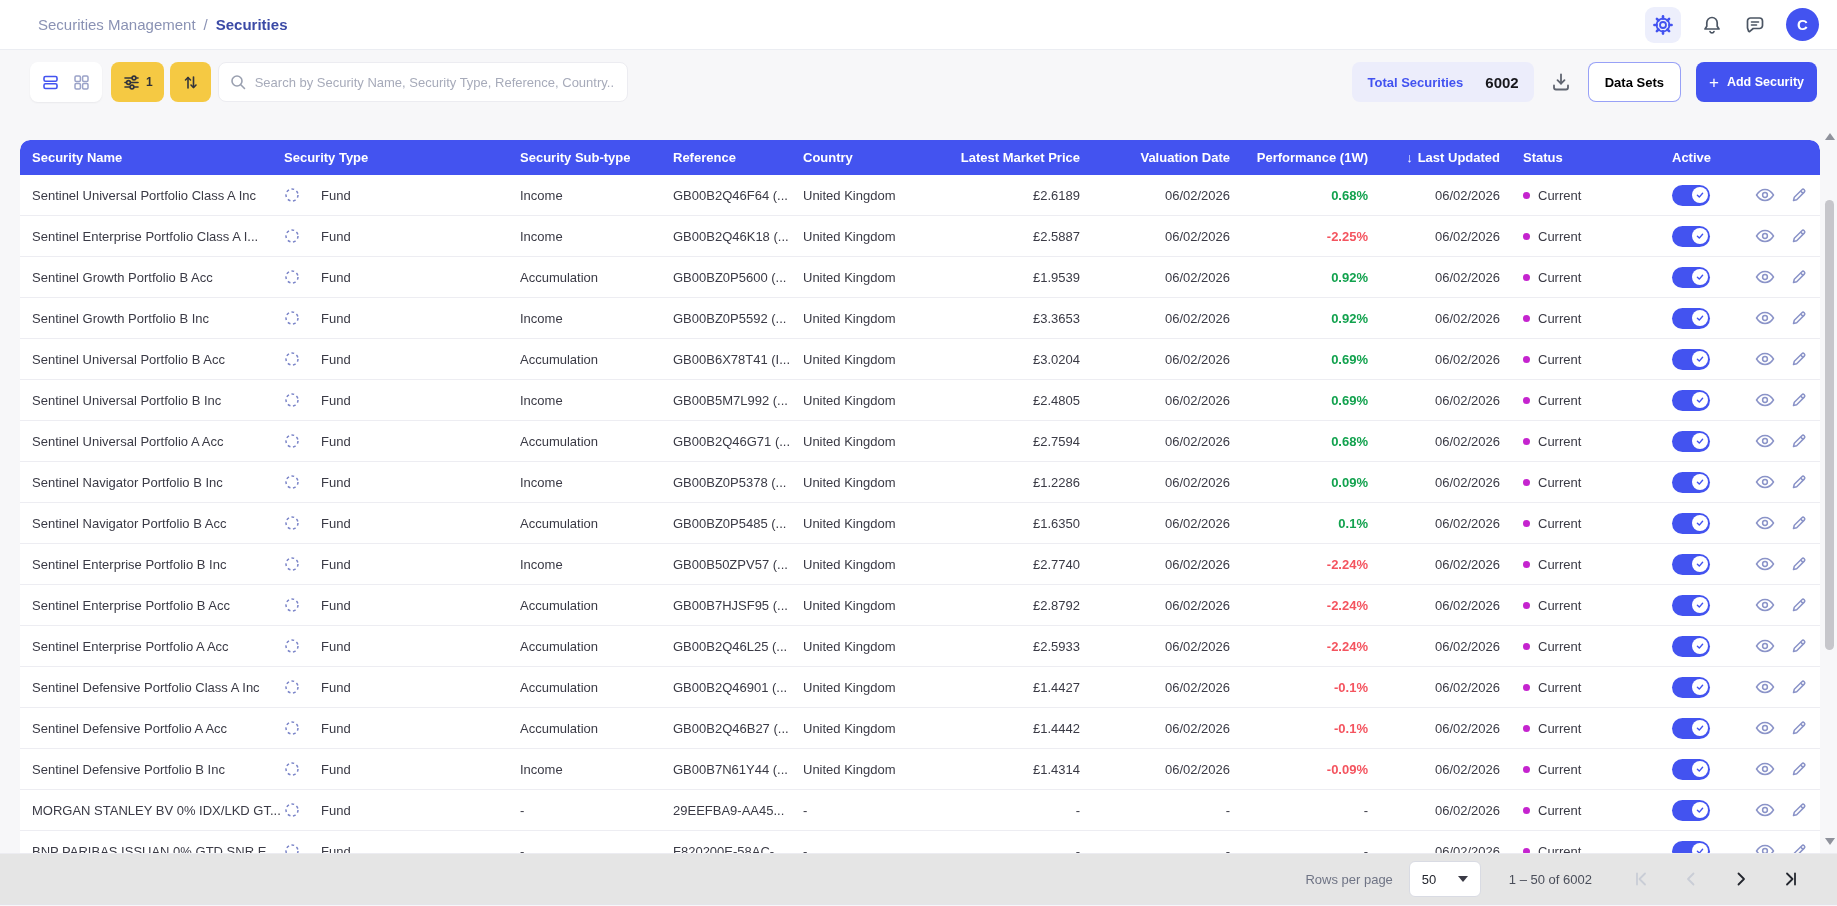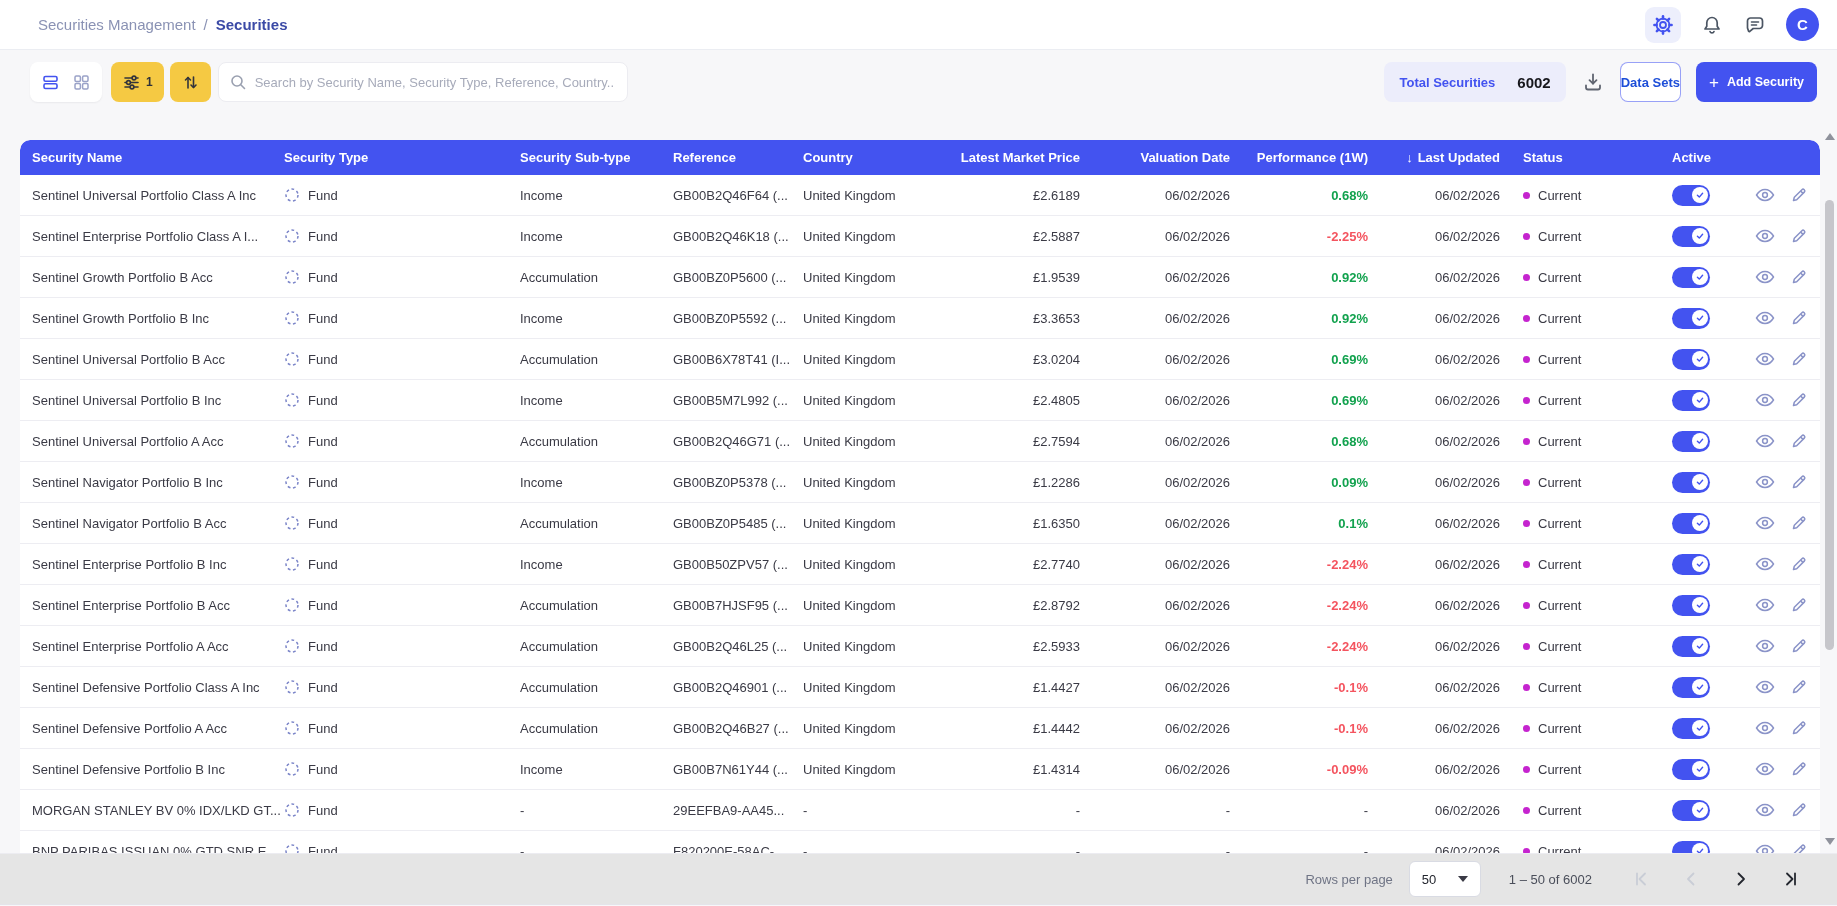--- a/index.html
+++ b/index.html
@@ -31,34 +31,34 @@
   .fcount{font-size:12px;font-weight:700;color:#2f3138;}
   .searchwrap{position:relative;margin-left:7px;}
   .searchwrap svg{position:absolute;left:12px;top:12px;}
   .searchinput{width:410px;height:40px;box-sizing:border-box;border:1px solid #ececf1;border-radius:8px;background:#fff;
     padding:0 12px 0 36px;font-size:13px;color:#3a3a45;font-family:"Liberation Sans",sans-serif;outline:none;}
   .searchinput::placeholder{color:#a7abba;}
   .toolbar-right{margin-left:auto;display:flex;align-items:center;gap:15px;}
   .totalpill{height:40px;background:#ecedfb;border-radius:8px;display:flex;align-items:center;gap:22px;padding:0 15px;}
   .totalpill .tlabel{font-size:13px;font-weight:700;color:#4353f0;}
   .totalpill .tvalue{font-size:15px;font-weight:800;color:#17171c;}
-  .datasets{height:40px;background:#fff;border:1px solid rgba(67,83,240,.55);border-radius:8px;color:#1d4ed8;
-    font-size:13px;font-weight:700;padding:0 0;cursor:pointer;font-family:"Liberation Sans",sans-serif;}
+  .datasets{height:40px;background:#fff;border:1px solid rgba(67,83,240,.55);border-radius:8px;color:#000000;
+    font-size:13px;font-weight:700;padding:0 16px;cursor:pointer;font-family:"Liberation Sans",sans-serif;}
   .addsec{height:40px;background:#4353f0;border:none;border-radius:8px;color:#fff;font-size:12.5px;font-weight:700;
     padding:0 13px;cursor:pointer;display:flex;align-items:center;gap:8px;font-family:"Liberation Sans",sans-serif;}
   .addsec .plus{font-size:17px;font-weight:400;line-height:1;}
   
   .tablecard{position:absolute;top:140px;left:20px;width:1800px;height:728px;overflow:hidden;border-radius:10px 10px 0 0;}
   .tgrid{display:grid;grid-template-columns:264px 236px 153px 130px 137px 140px 150px 138px 132px 150px 70px 100px;align-items:center;}
   .thead{height:35px;background:#4353f0;color:#fff;font-size:13px;font-weight:700;border-radius:10px 10px 0 0;}
   .thead .hcell{white-space:nowrap;}
   .trow{height:41px;background:#fff;border-bottom:1px solid #ededf2;box-sizing:border-box;font-size:13px;color:#3a3a45;}
   .cell{white-space:nowrap;overflow:hidden;}
   .c-name{padding-left:12px;}
-  .c-type{display:flex;align-items:center;gap:8px;}
+  .c-type{display:flex;align-items:center;gap:21px;}
   .num{text-align:right;}
   .c-status{padding-left:23px;display:flex;align-items:center;gap:8px;}
   .dot{width:7px;height:7px;border-radius:50%;background:#c524cf;display:inline-block;}
   .c-active{padding-left:22px;}
   .c-actions{display:flex;align-items:center;justify-content:flex-end;gap:15px;padding-right:12px;overflow:visible;}
   .h-right{text-align:right;}
   .h-upd{display:flex;align-items:center;justify-content:flex-end;gap:5px;}
   .sortarrow{font-size:13px;}
   .pos{color:#12a24e;font-weight:700;}
   .neg{color:#f4545f;font-weight:700;}

